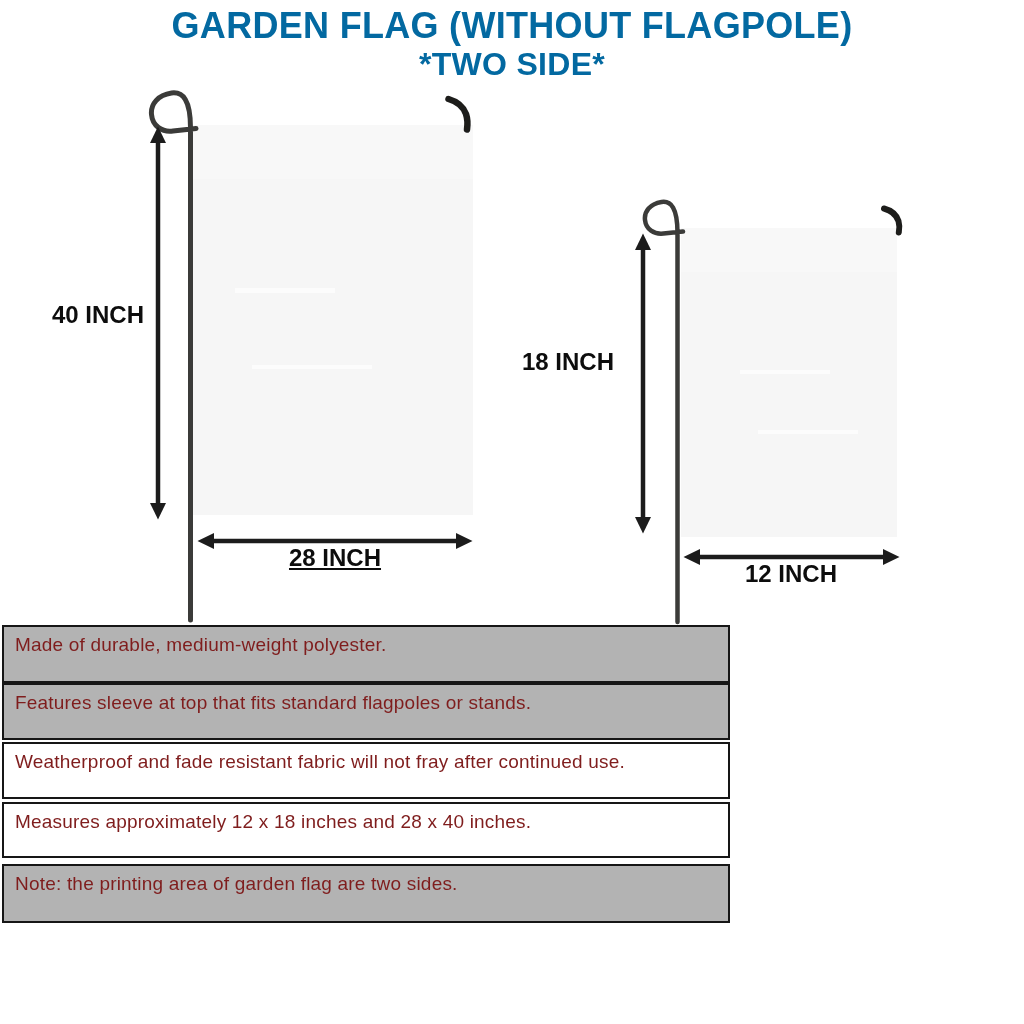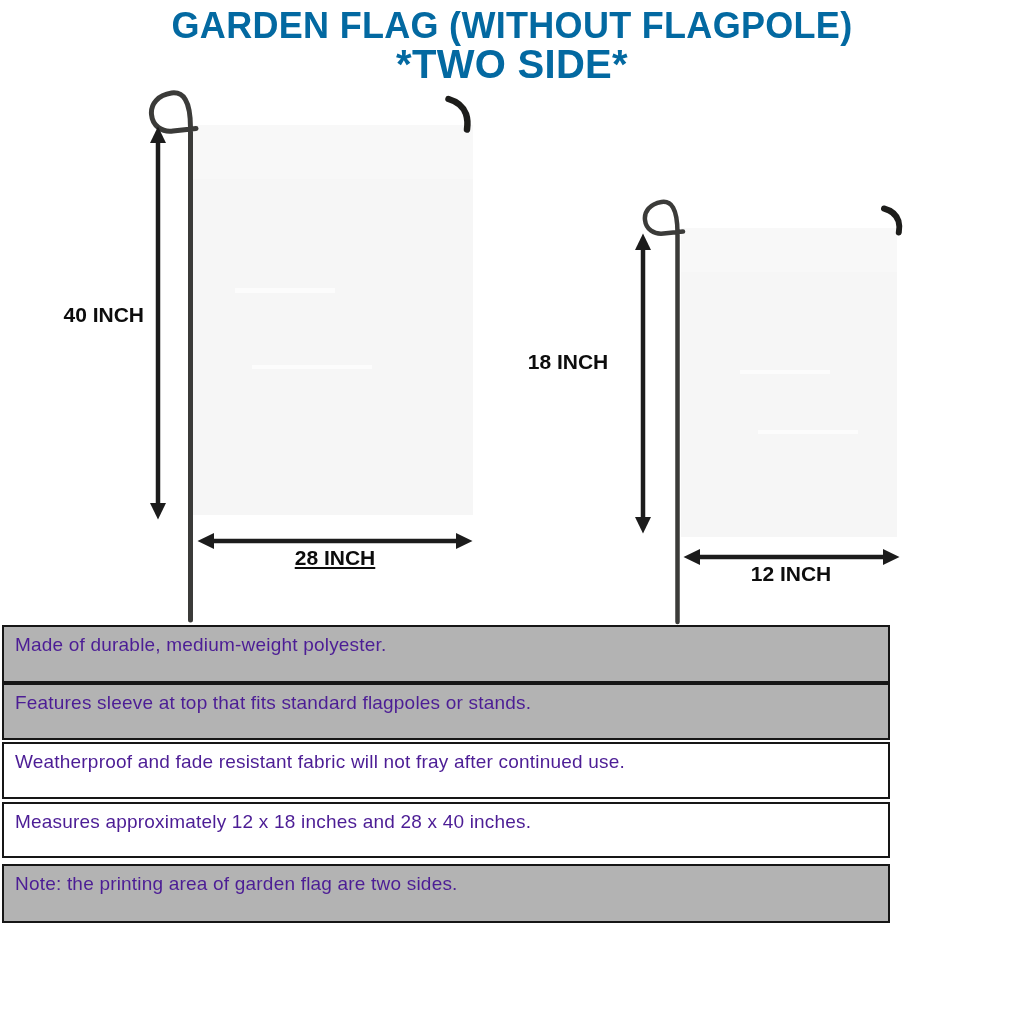--- a/index.html
+++ b/index.html
@@ -1,33 +1,33 @@
 <!DOCTYPE html>
 <html><head>
 <meta charset="utf-8">
 <style>
   html,body{margin:0;padding:0;background:#ffffff;}
   .page{position:relative;width:1024px;height:1024px;background:#ffffff;overflow:hidden;
         font-family:"Liberation Sans",sans-serif;}
   
   .title{position:absolute;top:6px;left:0;width:1024px;text-align:center;color:#0369a1;}
   .title .t1{font-size:36px;font-weight:800;letter-spacing:.3px;line-height:40px;}
-  .title .t2{font-size:40px;font-weight:800;letter-spacing:.3px;line-height:36px;}
+  .title .t2{font-size:32px;font-weight:800;letter-spacing:.3px;line-height:36px;}
   
   .art{position:absolute;left:0;top:0;}
   
-  .dim{position:absolute;font-weight:700;font-size:21px;color:#0d0d0d;line-height:26px;white-space:nowrap;}
+  .dim{position:absolute;font-weight:700;font-size:24px;color:#0d0d0d;line-height:26px;white-space:nowrap;}
   .dim.h40{left:20px;top:302px;width:124px;text-align:right;}
   .dim.w28{left:245px;top:545px;width:180px;text-align:center;text-decoration:underline;}
   .dim.h18{left:508px;top:349px;width:120px;text-align:center;}
   .dim.w12{left:701px;top:561px;width:180px;text-align:center;}
   
   .ftable{position:absolute;left:2px;top:625px;width:795px;}
-  .frow{box-sizing:border-box;width:888px;border:2px solid #161616;
-        padding:7px 10px 0 11px;font-size:19px;color:#4c1d95;letter-spacing:.2px;}
+  .frow{box-sizing:border-box;width:728px;border:2px solid #161616;
+        padding:7px 10px 0 11px;font-size:19px;color:#7f1d1d;letter-spacing:.2px;}
   .frow.shaded{background:#b3b3b3;}
   .frow.plain{background:#ffffff;}
 </style>
 </head>
 <body>
 
 <div class="page">
 
   <div class="title">
     <div class="t1">GARDEN FLAG (WITHOUT FLAGPOLE)</div>

